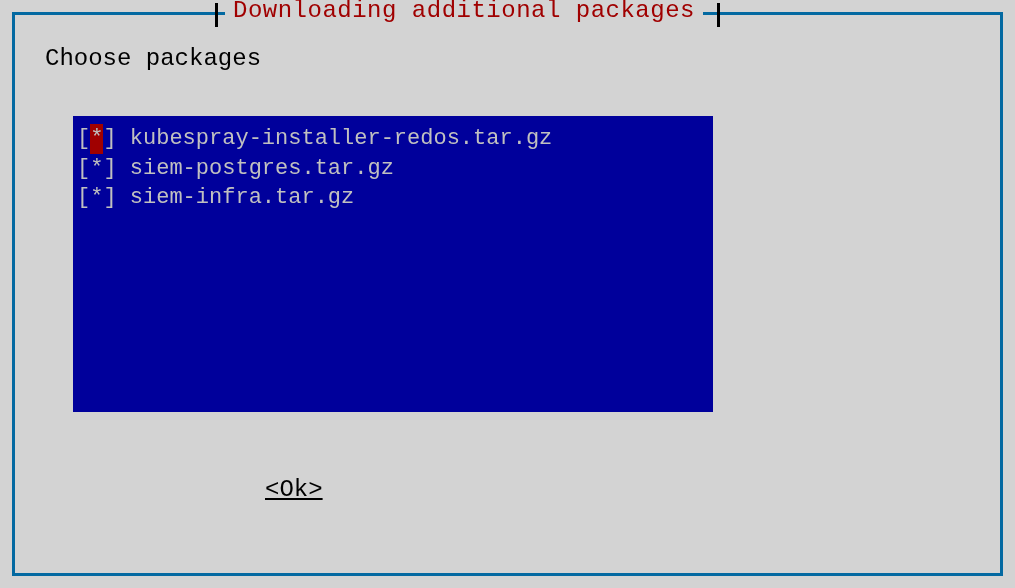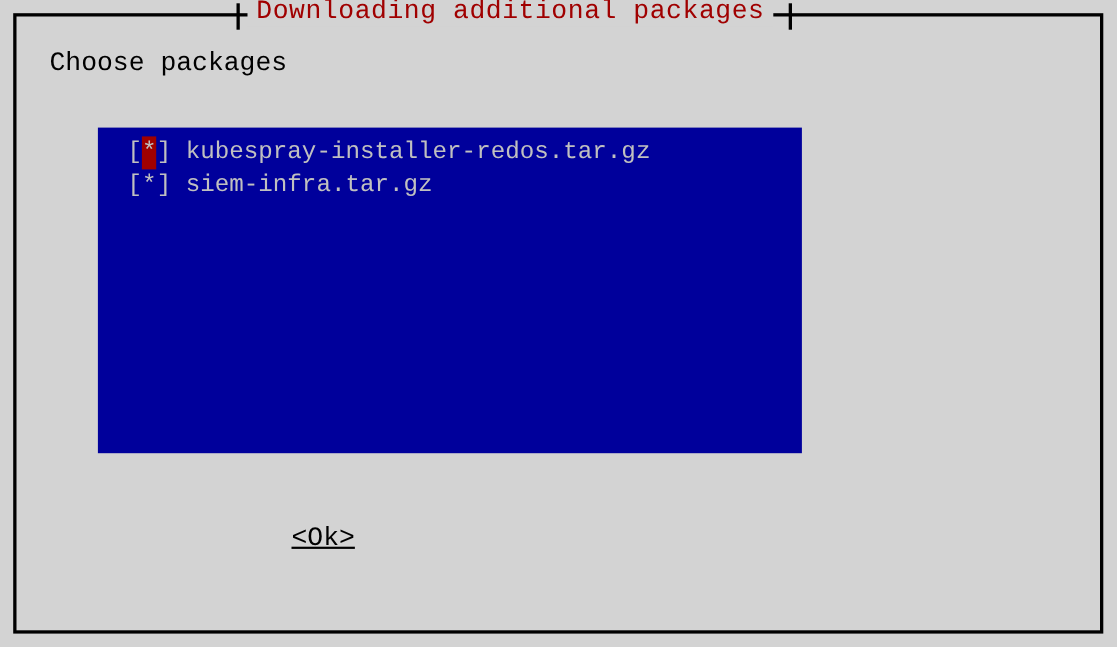--- a/index.html
+++ b/index.html
@@ -10,21 +10,21 @@
     body {
       background: #d3d3d3;
       font-family: "Courier New", Courier, monospace;
       font-size: 22px;
       padding: 0;
       width: 1015px;
       height: 588px;
     }
     .dialog-box {
       position: relative;
-      border: 3px solid #000000;
+      border: 3px solid #0369a1;
       margin: 12px;
       width: 991px;
       height: 564px;
       padding: 20px;
     }
     .dialog-title {
       position: absolute;
       top: -18px;
       left: 210px;
       background: #d3d3d3;
@@ -53,22 +53,22 @@
       font-size: 24px;
       color: #000;
       margin-top: 10px;
       margin-bottom: 44px;
       margin-left: 10px;
     }
     .checklist {
       background: #00009b;
       width: 640px;
       height: 296px;
-      margin-left: 54px;
-      padding: 8px 27px;
+      margin-left: 38px;
+      padding: 8px 4px;
       color: #c0c0c0;
     }
     .list-item {
       white-space: pre;
       font-size: 22px;
       line-height: 1.35;
     }
     .list-item .mark {
       display: inline-block;
     }
@@ -95,19 +95,20 @@
 
 <div class="dialog-box">
   <div class="title-bracket-left"></div>
   <div class="dialog-title">Downloading additional packages</div>
   <div class="title-bracket-right"></div>
 
   <div class="prompt">Choose packages</div>
 
   <div class="checklist">
     <div class="list-item highlighted"><span>[</span><span class="mark">*</span><span>] </span><span>kubespray-installer-redos.tar.gz</span></div>
+    <div class="list-item"><span>[</span><span class="mark">*</span><span>] </span><span>siem-postgres.tar.gz</span></div>
     <div class="list-item"><span>[</span><span class="mark">*</span><span>] </span><span>siem-infra.tar.gz</span></div>
   </div>
 
   <div class="buttons">
     <div class="btn btn-ok">&lt;Ok&gt;</div>
   </div>
 </div>
 
 </body></html>

